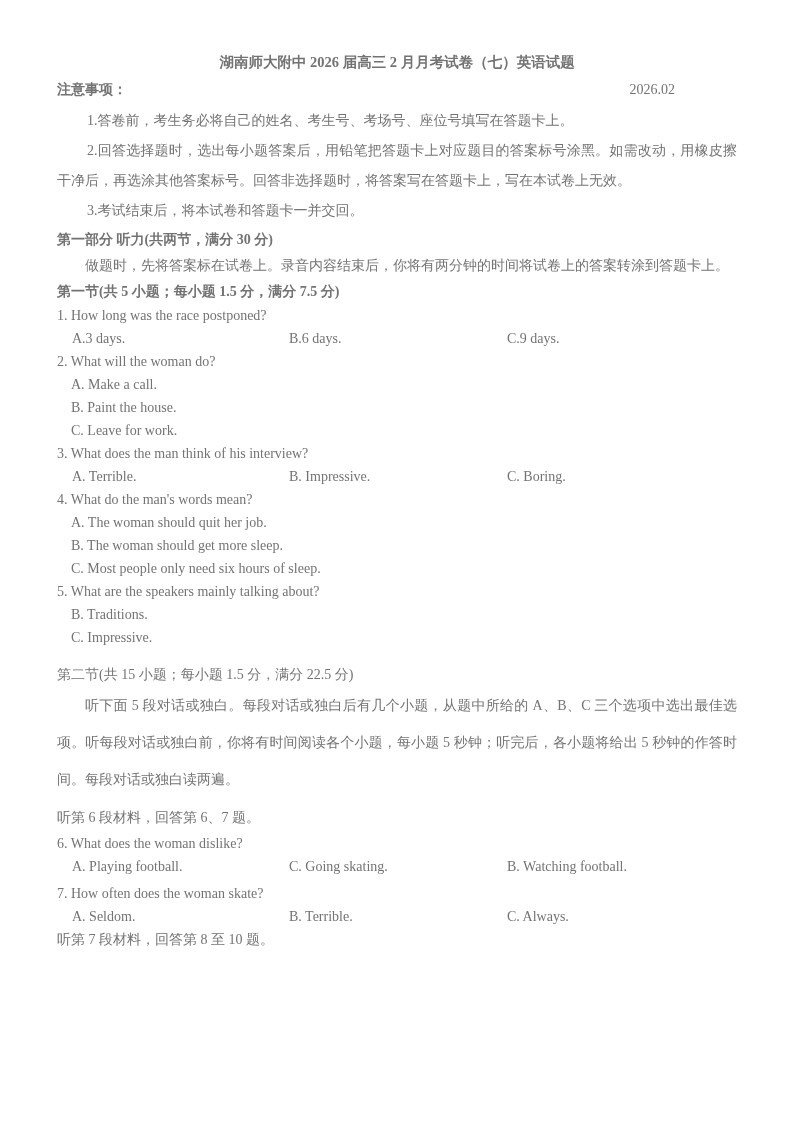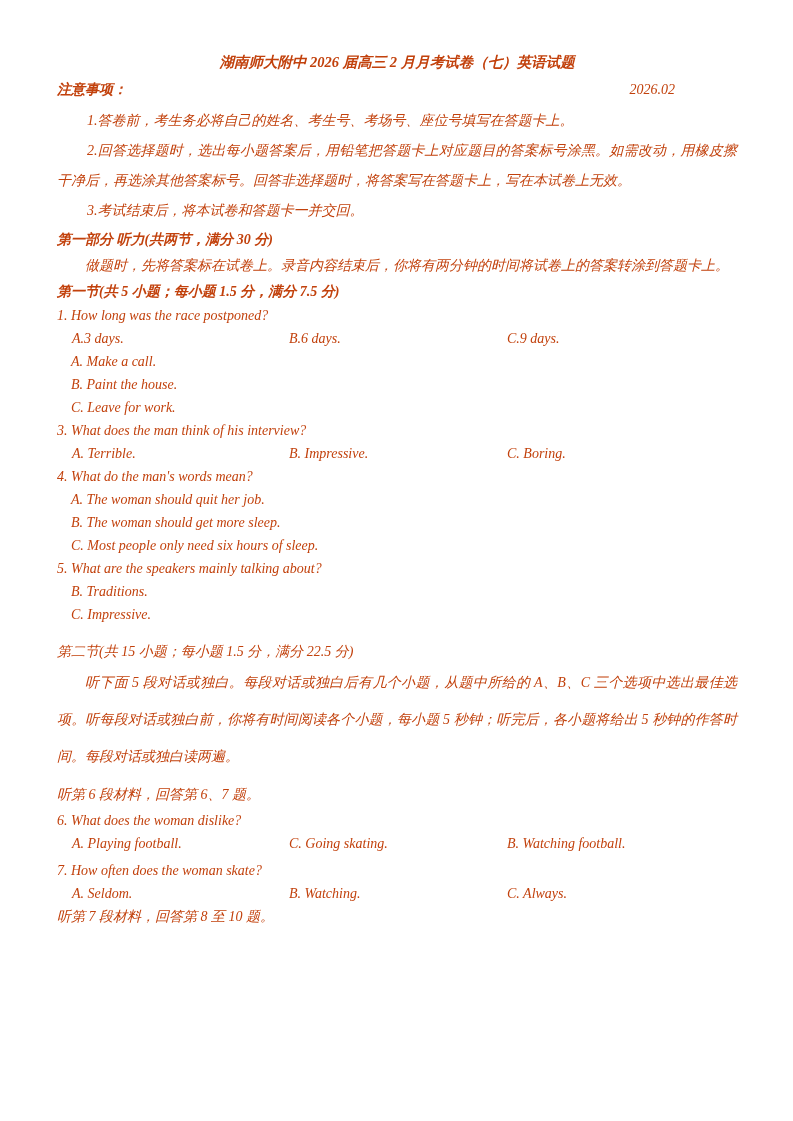--- a/index.html
+++ b/index.html
@@ -7,25 +7,24 @@
     padding: 0;
     background: #ffffff;
   }
   .page {
     position: relative;
     width: 793px;
     height: 1121px;
     box-sizing: border-box;
     padding: 50px 56px 40px 57px;
     background: #ffffff;
-    color: #c2410c;
+    color: #737373;
     font-family: "Liberation Serif", "DejaVu Serif", serif;
     font-size: 14px;
     overflow: hidden;
-    font-style: italic;
   }
   .title {
     text-align: center;
     font-weight: bold;
     font-size: 14.5px;
     line-height: 24px;
   }
   .notice-row {
     display: flex;
     justify-content: space-between;
@@ -103,20 +102,21 @@
   <div class="question">
     <div class="q-text">1. How long was the race postponed?</div>
     <div class="opt-row">
       <span class="opt">A.3 days.</span>
       <span class="opt">B.6 days.</span>
       <span class="opt">C.9 days.</span>
     </div>
   </div>
 
   <div class="question">
+    <div class="q-text">2. What will the woman do?</div>
     <div class="opt-stack">
       <div class="opt">A. Make a call.</div>
       <div class="opt">B. Paint the house.</div>
       <div class="opt">C. Leave for work.</div>
     </div>
   </div>
 
   <div class="question">
     <div class="q-text">3. What does the man think of his interview?</div>
     <div class="opt-row">
@@ -154,20 +154,20 @@
       <span class="opt">A. Playing football.</span>
       <span class="opt">C. Going skating.</span>
       <span class="opt">B. Watching football.</span>
     </div>
   </div>
 
   <div class="question q7">
     <div class="q-text">7. How often does the woman skate?</div>
     <div class="opt-row">
       <span class="opt">A. Seldom.</span>
-      <span class="opt">B. Watching.</span>
+      <span class="opt">B. Terrible.</span>
       <span class="opt">C. Always.</span>
     </div>
   </div>
 
   <p class="material-note m7">听第 7 段材料，回答第 8 至 10 题。</p>
 
 </div>
 
 </body></html>

